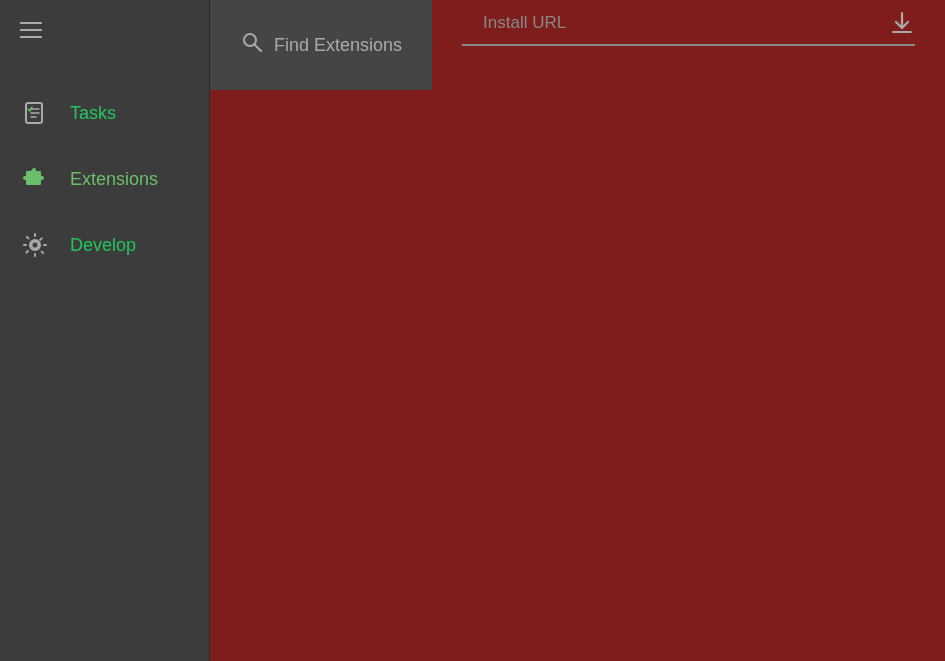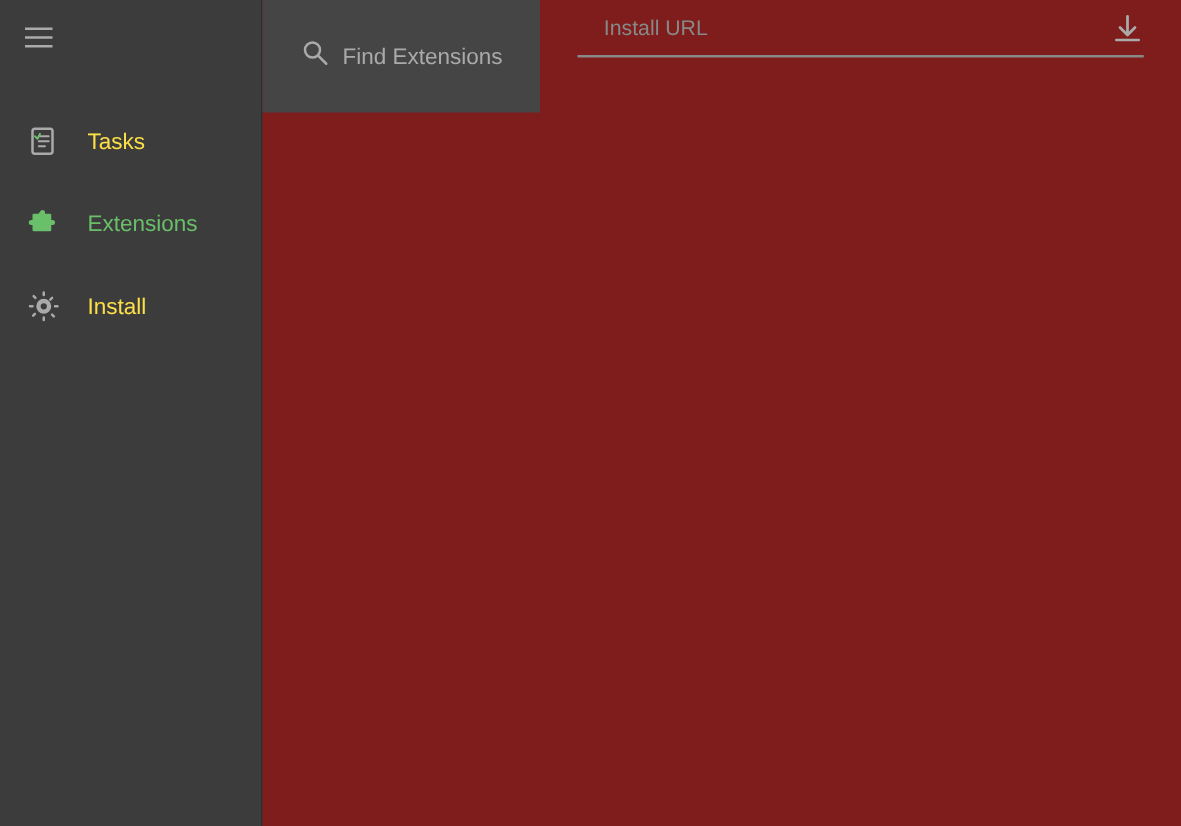--- a/index.html
+++ b/index.html
@@ -55,21 +55,21 @@
       padding-top: 20px;
       flex: 1;
     }
 
     .sidebar-item {
       display: flex;
       align-items: center;
       padding: 18px 20px;
       cursor: pointer;
       gap: 20px;
-      color: #fde047;
+      color: #22c55e;
     }
 
     .sidebar-item.active {
       color: #6abf6a;
     }
 
     .sidebar-item-icon {
       width: 30px;
       height: 30px;
       display: flex;
@@ -213,21 +213,21 @@
     </div>
 
     <div class="sidebar-item">
       <div class="sidebar-item-icon gear-icon">
         <svg width="26" height="26" viewBox="0 0 26 26" fill="none">
           <circle cx="13" cy="13" r="3.5" stroke="#aaa" stroke-width="2"></circle>
           <path d="M13 2v2M13 22v2M2 13h2M22 13h2M4.93 4.93l1.41 1.41M19.66 19.66l1.41 1.41M19.66 6.34l-1.41 1.41M5.93 19.07l-1.41 1.41" stroke="#aaa" stroke-width="2" stroke-linecap="round"></path>
           <circle cx="13" cy="13" r="5" stroke="#aaa" stroke-width="2"></circle>
         </svg>
       </div>
-      <span class="sidebar-item-label">Install</span>
+      <span class="sidebar-item-label">Develop</span>
     </div>
   </nav>
 </div>
 
 <div class="main-content">
   <div class="topbar">
 
     <div class="topbar-tab">
       <span class="topbar-tab-icon">
         <svg width="24" height="24" viewBox="0 0 24 24" fill="none">

